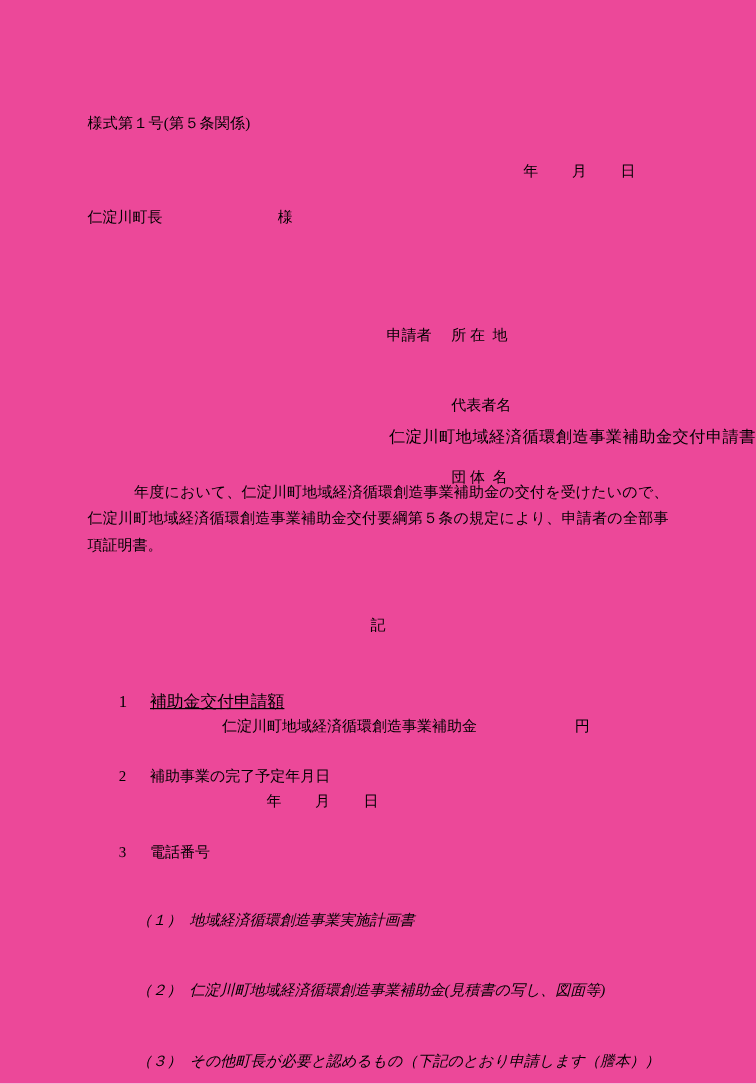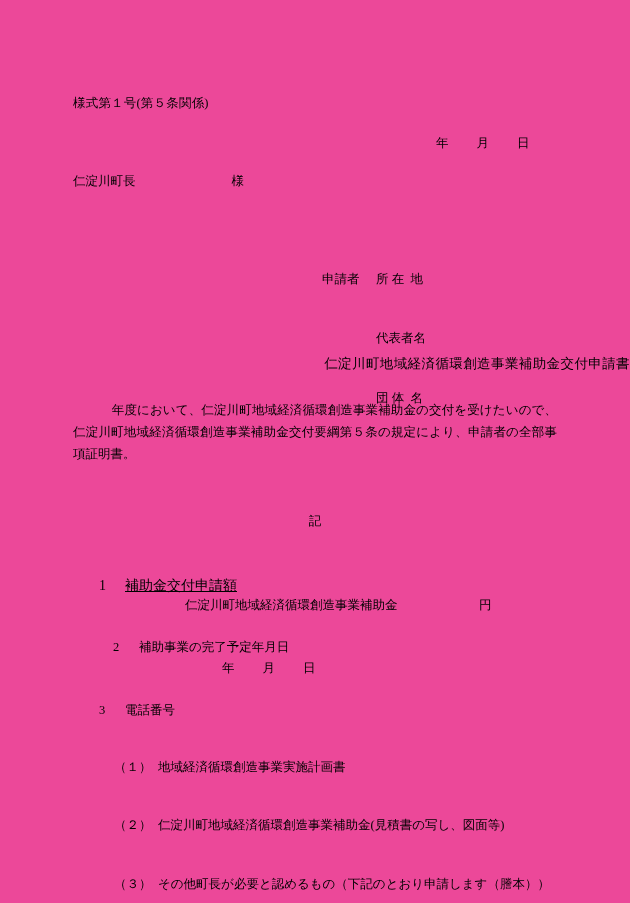--- a/index.html
+++ b/index.html
@@ -84,29 +84,29 @@
     top: 512px;
     width: 630px;
     text-align: center;
     font-size: 12.5px;
   }
   .item1-title { left: 99px; top: 575px; font-size: 14px; text-decoration: underline; }
   .item1-title .num { display: inline-block; width: 26px; }
   .item1-sub { left: 137px; top: 596px; font-size: 12.5px; margin-left: 48px; }
   .item1-yen { left: 479px; top: 596px; font-size: 12.5px; }
 
-  .item2-title { left: 113px; top: 638px; font-size: 12.5px; }
+  .item2-title { left: 99px; top: 638px; font-size: 12.5px; }
   .item2-title .num { display: inline-block; width: 26px; }
   .item2-date { left: 222px; top: 659px; font-size: 12.5px; }
   .item2-date span.gap { display: inline-block; width: 28px; }
 
   .item3-title { left: 99px; top: 701px; font-size: 12.5px; }
   .item3-title .num { display: inline-block; width: 26px; }
   .item3-list { left: 114px; top: 720px; font-size: 12.5px; }
-  .item3-list .li { display: block; height: 21px; }
+  .item3-list .li { display: block; height: 21px; font-style: italic; }
   .item3-list .mk { display: inline-block; width: 44px; }
 </style>
 </head>
 <body>
 
 <div class="page">
 
   <div class="abs form-no">様式第１号(第５条関係)</div>
 
   <div class="abs date-line"><span>年</span><span class="gap"></span><span>月</span><span class="gap"></span><span>日</span></div>

